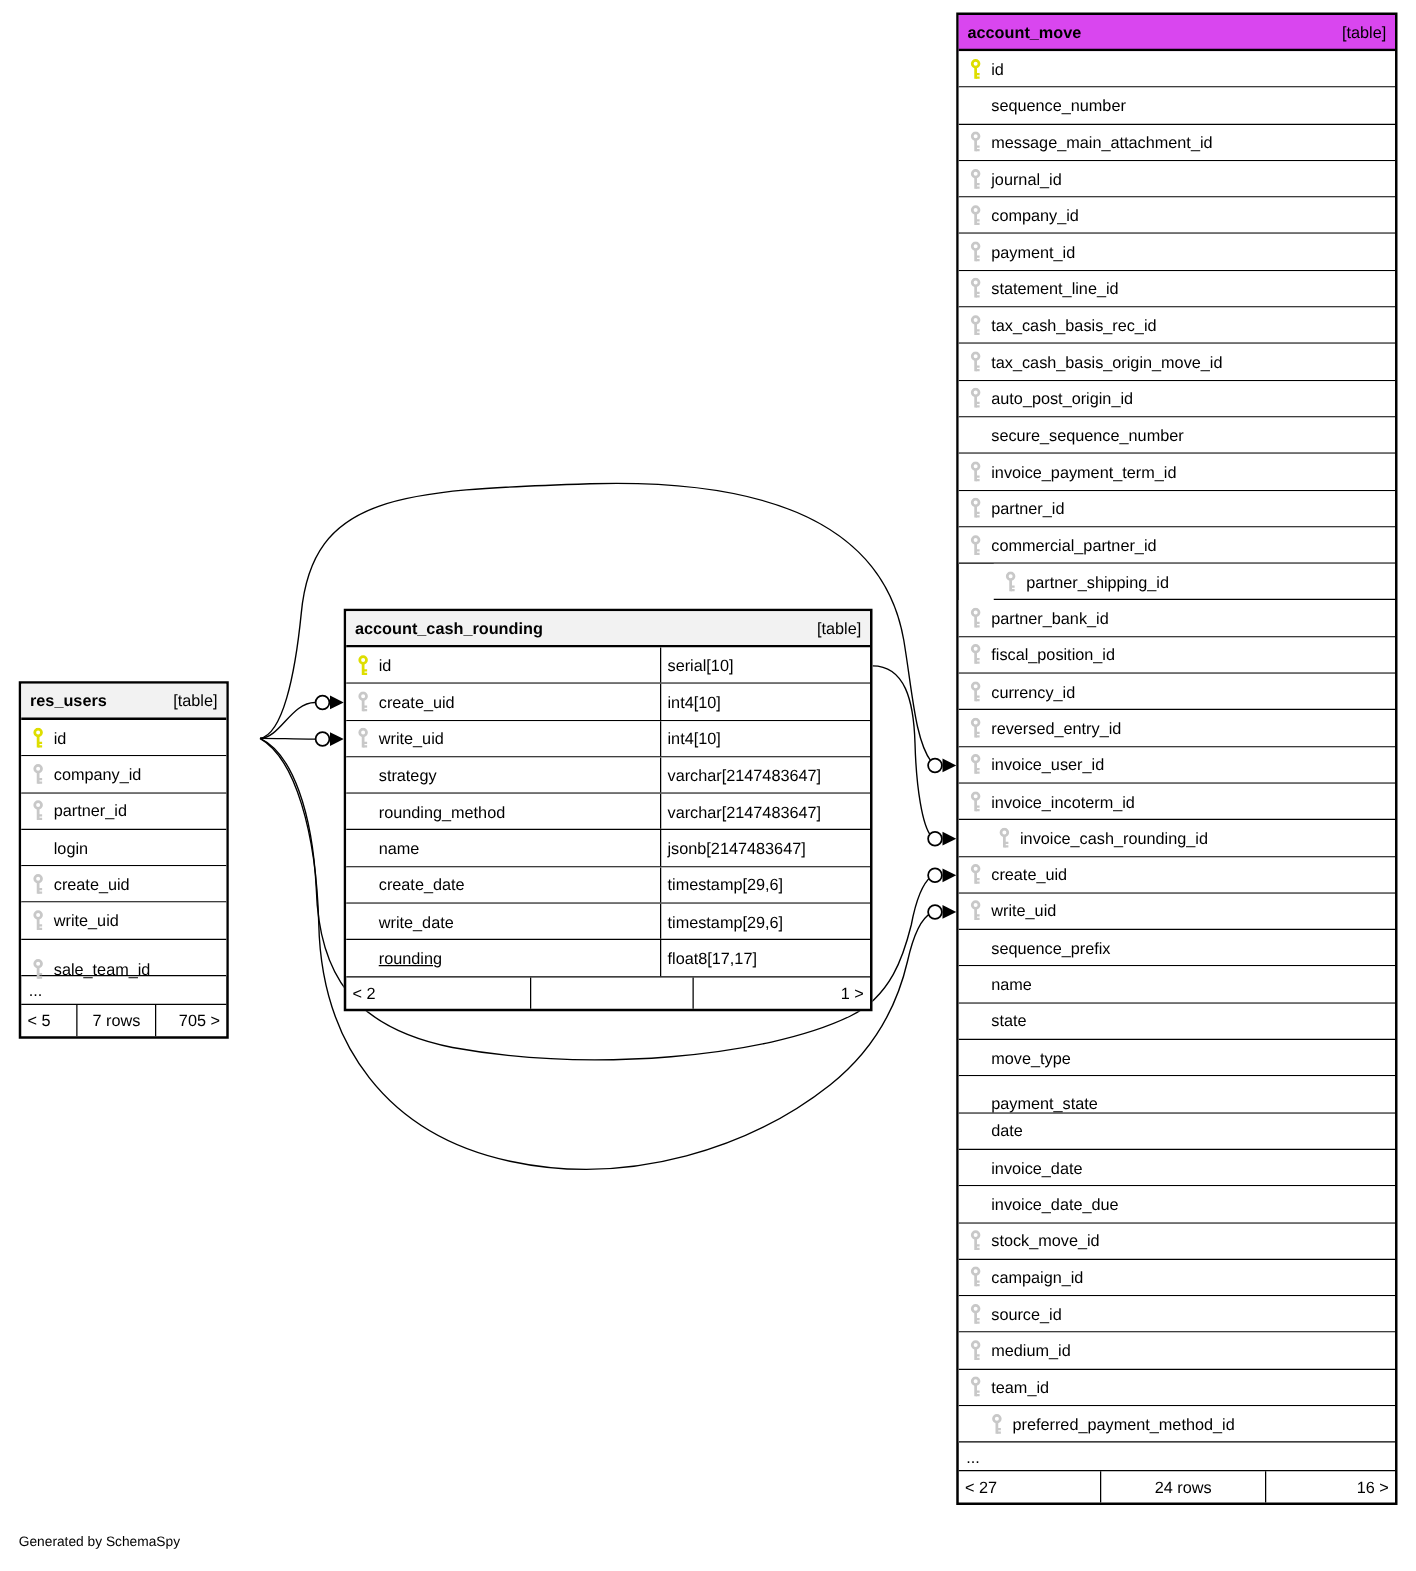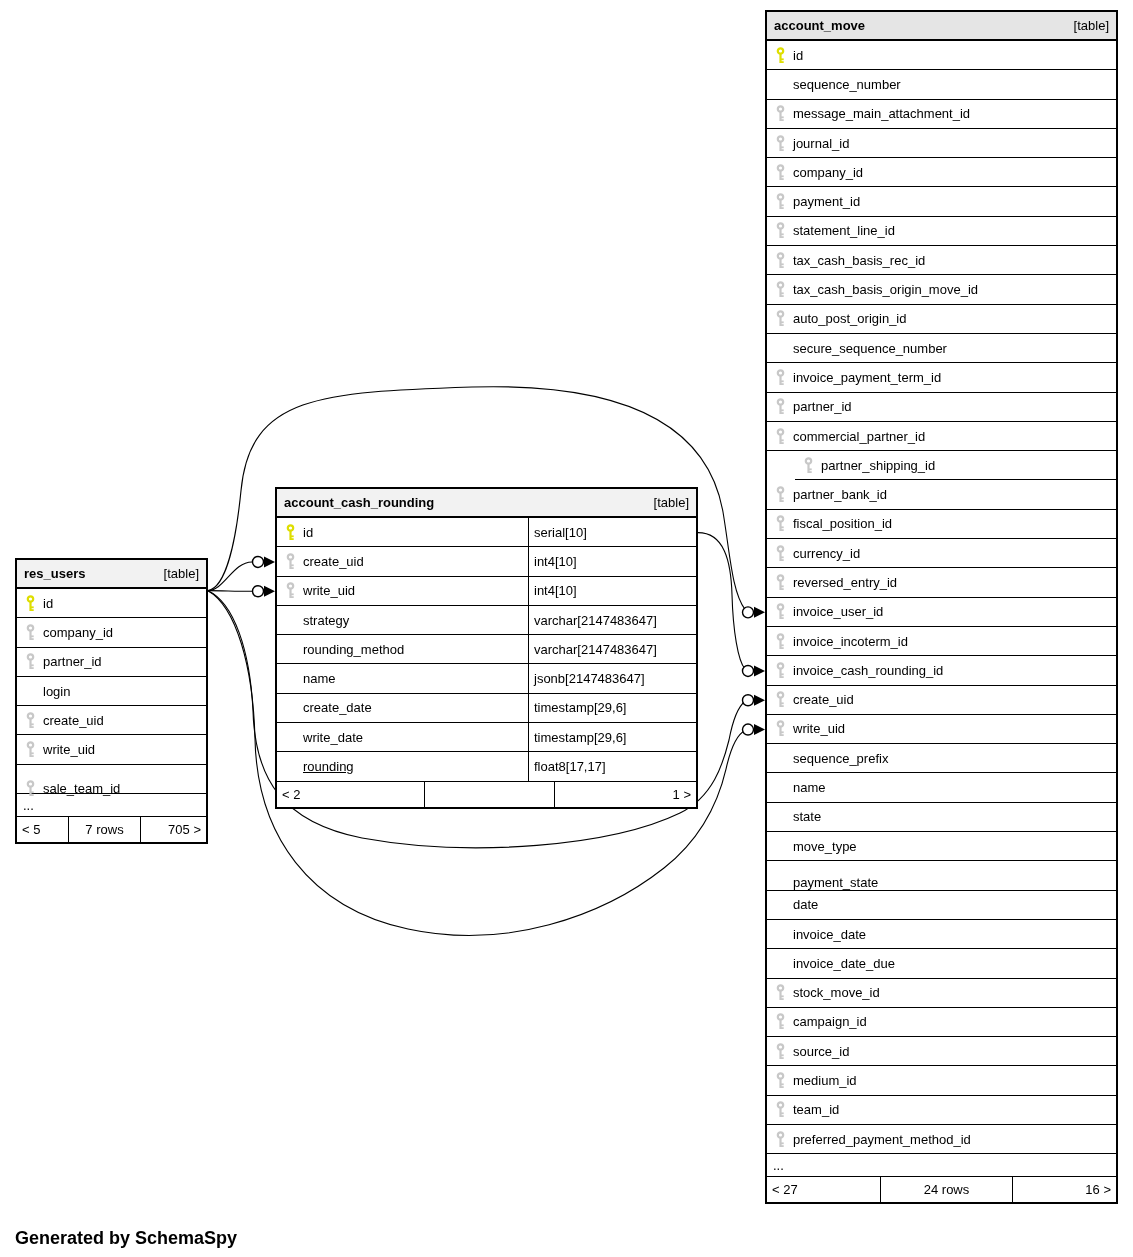--- a/index.html
+++ b/index.html
@@ -35,21 +35,21 @@
   .tbl-footer{height:25px; display:flex; font-size:13px;}
   .footer-cell{
     display:flex; align-items:center; box-sizing:border-box; padding:0 5px; height:100%;
   }
   .footer-cell + .footer-cell{border-left:1px solid #000;}
   .fc-left{justify-content:flex-start;}
   .fc-center{justify-content:center;}
   .fc-right{justify-content:flex-end;}
   .rel-svg{position:absolute; left:0; top:0; pointer-events:none;}
   .footer-note{
-    position:absolute; left:15px; top:1228px; font-size:18px; white-space:nowrap;font-weight:bold;
+    position:absolute; left:15px; top:1228px; font-size:11px; white-space:nowrap;
   }
 </style>
 </head>
 <body>
 
 <div class="canvas">
   <svg class="rel-svg" id="rel-layer" width="1133" height="1257">
       <path d="M 208 590.65 C 224 590.65, 233 561.9499999999999, 252 561.9499999999999" fill="none" stroke="#000000" stroke-width="1.1"></path>
       <circle cx="258" cy="561.9499999999999" r="5.5" fill="#fff" stroke="#000000" stroke-width="1.4"></circle>
       <polygon points="275,561.9499999999999 264,556.4499999999999 264,567.4499999999999" fill="#000000"></polygon>
@@ -63,21 +63,21 @@
       <circle cx="748" cy="700.25" r="5.5" fill="#fff" stroke="#000000" stroke-width="1.4"></circle>
       <polygon points="765,700.25 754,694.75 754,705.75" fill="#000000"></polygon>
       <path d="M 208 590.65 C 236 606.65, 253 665.65, 255 738.65 C 257 835.65, 310 908, 408 929 C 505 950, 602 917, 664 868 C 703 837, 719 799, 726 769 C 731 747, 738 734, 745 730.55" fill="none" stroke="#000000" stroke-width="1.1"></path>
       <circle cx="748" cy="729.55" r="5.5" fill="#fff" stroke="#000000" stroke-width="1.4"></circle>
       <polygon points="765,729.55 754,724.05 754,735.05" fill="#000000"></polygon>
       <path d="M 698 532.65 C 724 532.65, 731 560.65, 732 594.65 C 733 630.65, 738 660.95, 745 668.95" fill="none" stroke="#000000" stroke-width="1.1"></path>
       <circle cx="748" cy="670.95" r="5.5" fill="#fff" stroke="#000000" stroke-width="1.4"></circle>
       <polygon points="765,670.95 754,665.45 754,676.45" fill="#000000"></polygon>
     </svg>
   <div id="tables-root">
-      <div class="table-node" style="left: 15px; top: 558px; width: 193px;">
+      <div class="table-node" style="left: 15px; top: 545px; width: 168px;">
         <div class="tbl-header" style="background: rgb(242, 242, 242);">
           <span class="tbl-title">res_users</span>
           <span class="tbl-tag">[table]</span>
         </div>
         <div class="row" style="height: 29.3px;">
           <div class="name-part" style="flex: 1 1 0%;">
             <span class="key-cell">
               <svg width="11" height="17" viewBox="0 0 11 17">
                 <circle cx="5.5" cy="4" r="2.7" fill="none" stroke="#dede00" stroke-width="2.2"></circle>
                 <line x1="5.5" y1="6.6" x2="5.5" y2="16" stroke="#dede00" stroke-width="2.2"></line>
@@ -255,21 +255,21 @@
           </div>
           <div class="type-cell">float8[17,17]</div>
         </div>
         <div class="tbl-footer">
           <div class="footer-cell fc-left" style="width: 147px;">&lt; 2</div>
           <div class="footer-cell fc-center" style="width: 130px;"></div>
           <div class="footer-cell fc-right" style="width: 142px;">1 &gt;</div>
         </div>
       </div>
       <div class="table-node" style="left: 765px; top: 10px; width: 353px;">
-        <div class="tbl-header" style="background: #e5e5e5;">
+        <div class="tbl-header" style="background: #d946ef;">
           <span class="tbl-title">account_move</span>
           <span class="tbl-tag">[table]</span>
         </div>
         <div class="row" style="height: 29.3px;">
           <div class="name-part" style="flex: 1 1 0%;">
             <span class="key-cell">
               <svg width="11" height="17" viewBox="0 0 11 17">
                 <circle cx="5.5" cy="4" r="2.7" fill="none" stroke="#dede00" stroke-width="2.2"></circle>
                 <line x1="5.5" y1="6.6" x2="5.5" y2="16" stroke="#dede00" stroke-width="2.2"></line>
                 <line x1="5.5" y1="12.3" x2="8.7" y2="12.3" stroke="#dede00" stroke-width="1.8"></line>
@@ -519,21 +519,21 @@
                 <circle cx="5.5" cy="4" r="2.7" fill="none" stroke="#c8c8c8" stroke-width="2.2"></circle>
                 <line x1="5.5" y1="6.6" x2="5.5" y2="16" stroke="#c8c8c8" stroke-width="2.2"></line>
                 <line x1="5.5" y1="12.3" x2="8.7" y2="12.3" stroke="#c8c8c8" stroke-width="1.8"></line>
                 <line x1="5.5" y1="15.1" x2="8.7" y2="15.1" stroke="#c8c8c8" stroke-width="1.8"></line>
               </svg>
             </span>
             <span class="col-name">invoice_incoterm_id</span>
           </div>
         </div>
         <div class="row" style="height: 29.3px;">
-          <div class="name-part" style="flex: 1 1 0%;">
+          <div class="name-part" style="flex: 1 1 0%; padding-left: 23px;">
             <span class="key-cell">
               <svg width="11" height="17" viewBox="0 0 11 17">
                 <circle cx="5.5" cy="4" r="2.7" fill="none" stroke="#c8c8c8" stroke-width="2.2"></circle>
                 <line x1="5.5" y1="6.6" x2="5.5" y2="16" stroke="#c8c8c8" stroke-width="2.2"></line>
                 <line x1="5.5" y1="12.3" x2="8.7" y2="12.3" stroke="#c8c8c8" stroke-width="1.8"></line>
                 <line x1="5.5" y1="15.1" x2="8.7" y2="15.1" stroke="#c8c8c8" stroke-width="1.8"></line>
               </svg>
             </span>
             <span class="col-name">invoice_cash_rounding_id</span>
           </div>
@@ -671,21 +671,21 @@
                 <circle cx="5.5" cy="4" r="2.7" fill="none" stroke="#c8c8c8" stroke-width="2.2"></circle>
                 <line x1="5.5" y1="6.6" x2="5.5" y2="16" stroke="#c8c8c8" stroke-width="2.2"></line>
                 <line x1="5.5" y1="12.3" x2="8.7" y2="12.3" stroke="#c8c8c8" stroke-width="1.8"></line>
                 <line x1="5.5" y1="15.1" x2="8.7" y2="15.1" stroke="#c8c8c8" stroke-width="1.8"></line>
               </svg>
             </span>
             <span class="col-name">team_id</span>
           </div>
         </div>
         <div class="row" style="height: 29.3px;">
-          <div class="name-part" style="flex: 1 1 0%;">
+          <div class="name-part" style="flex: 1 1 0%; margin-left: 17px;">
             <span class="key-cell">
               <svg width="11" height="17" viewBox="0 0 11 17">
                 <circle cx="5.5" cy="4" r="2.7" fill="none" stroke="#c8c8c8" stroke-width="2.2"></circle>
                 <line x1="5.5" y1="6.6" x2="5.5" y2="16" stroke="#c8c8c8" stroke-width="2.2"></line>
                 <line x1="5.5" y1="12.3" x2="8.7" y2="12.3" stroke="#c8c8c8" stroke-width="1.8"></line>
                 <line x1="5.5" y1="15.1" x2="8.7" y2="15.1" stroke="#c8c8c8" stroke-width="1.8"></line>
               </svg>
             </span>
             <span class="col-name">preferred_payment_method_id</span>
           </div>

